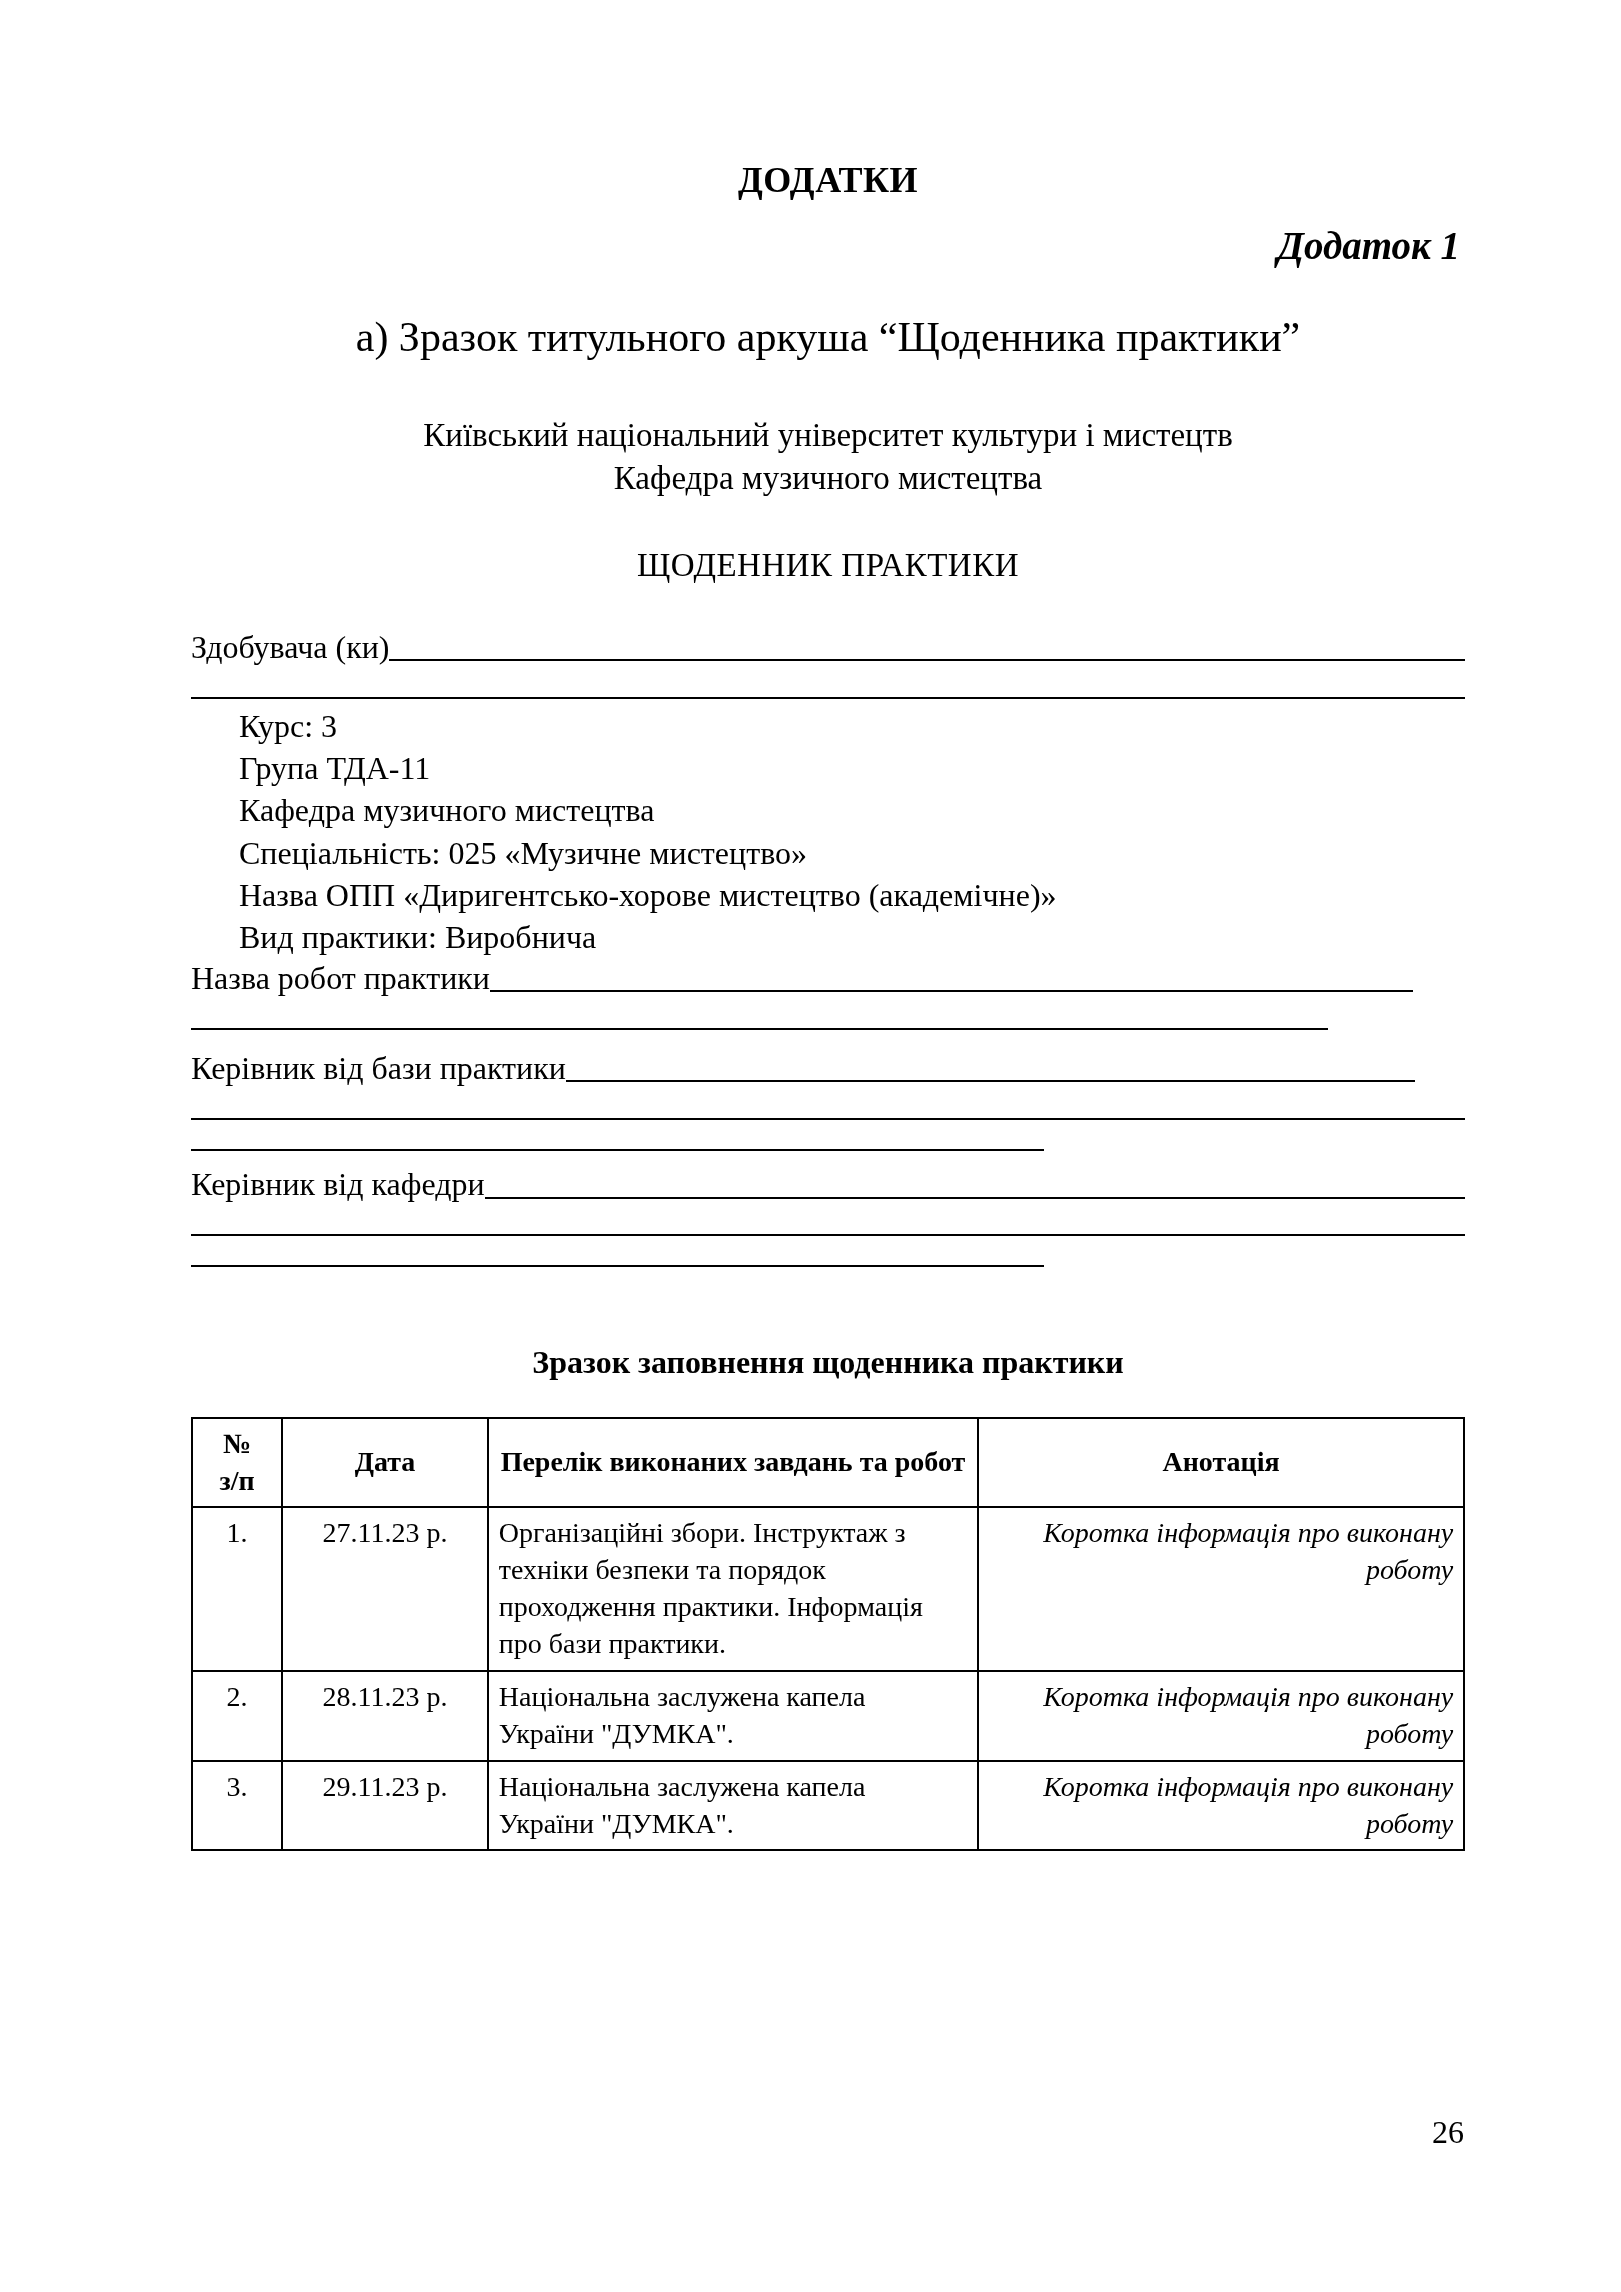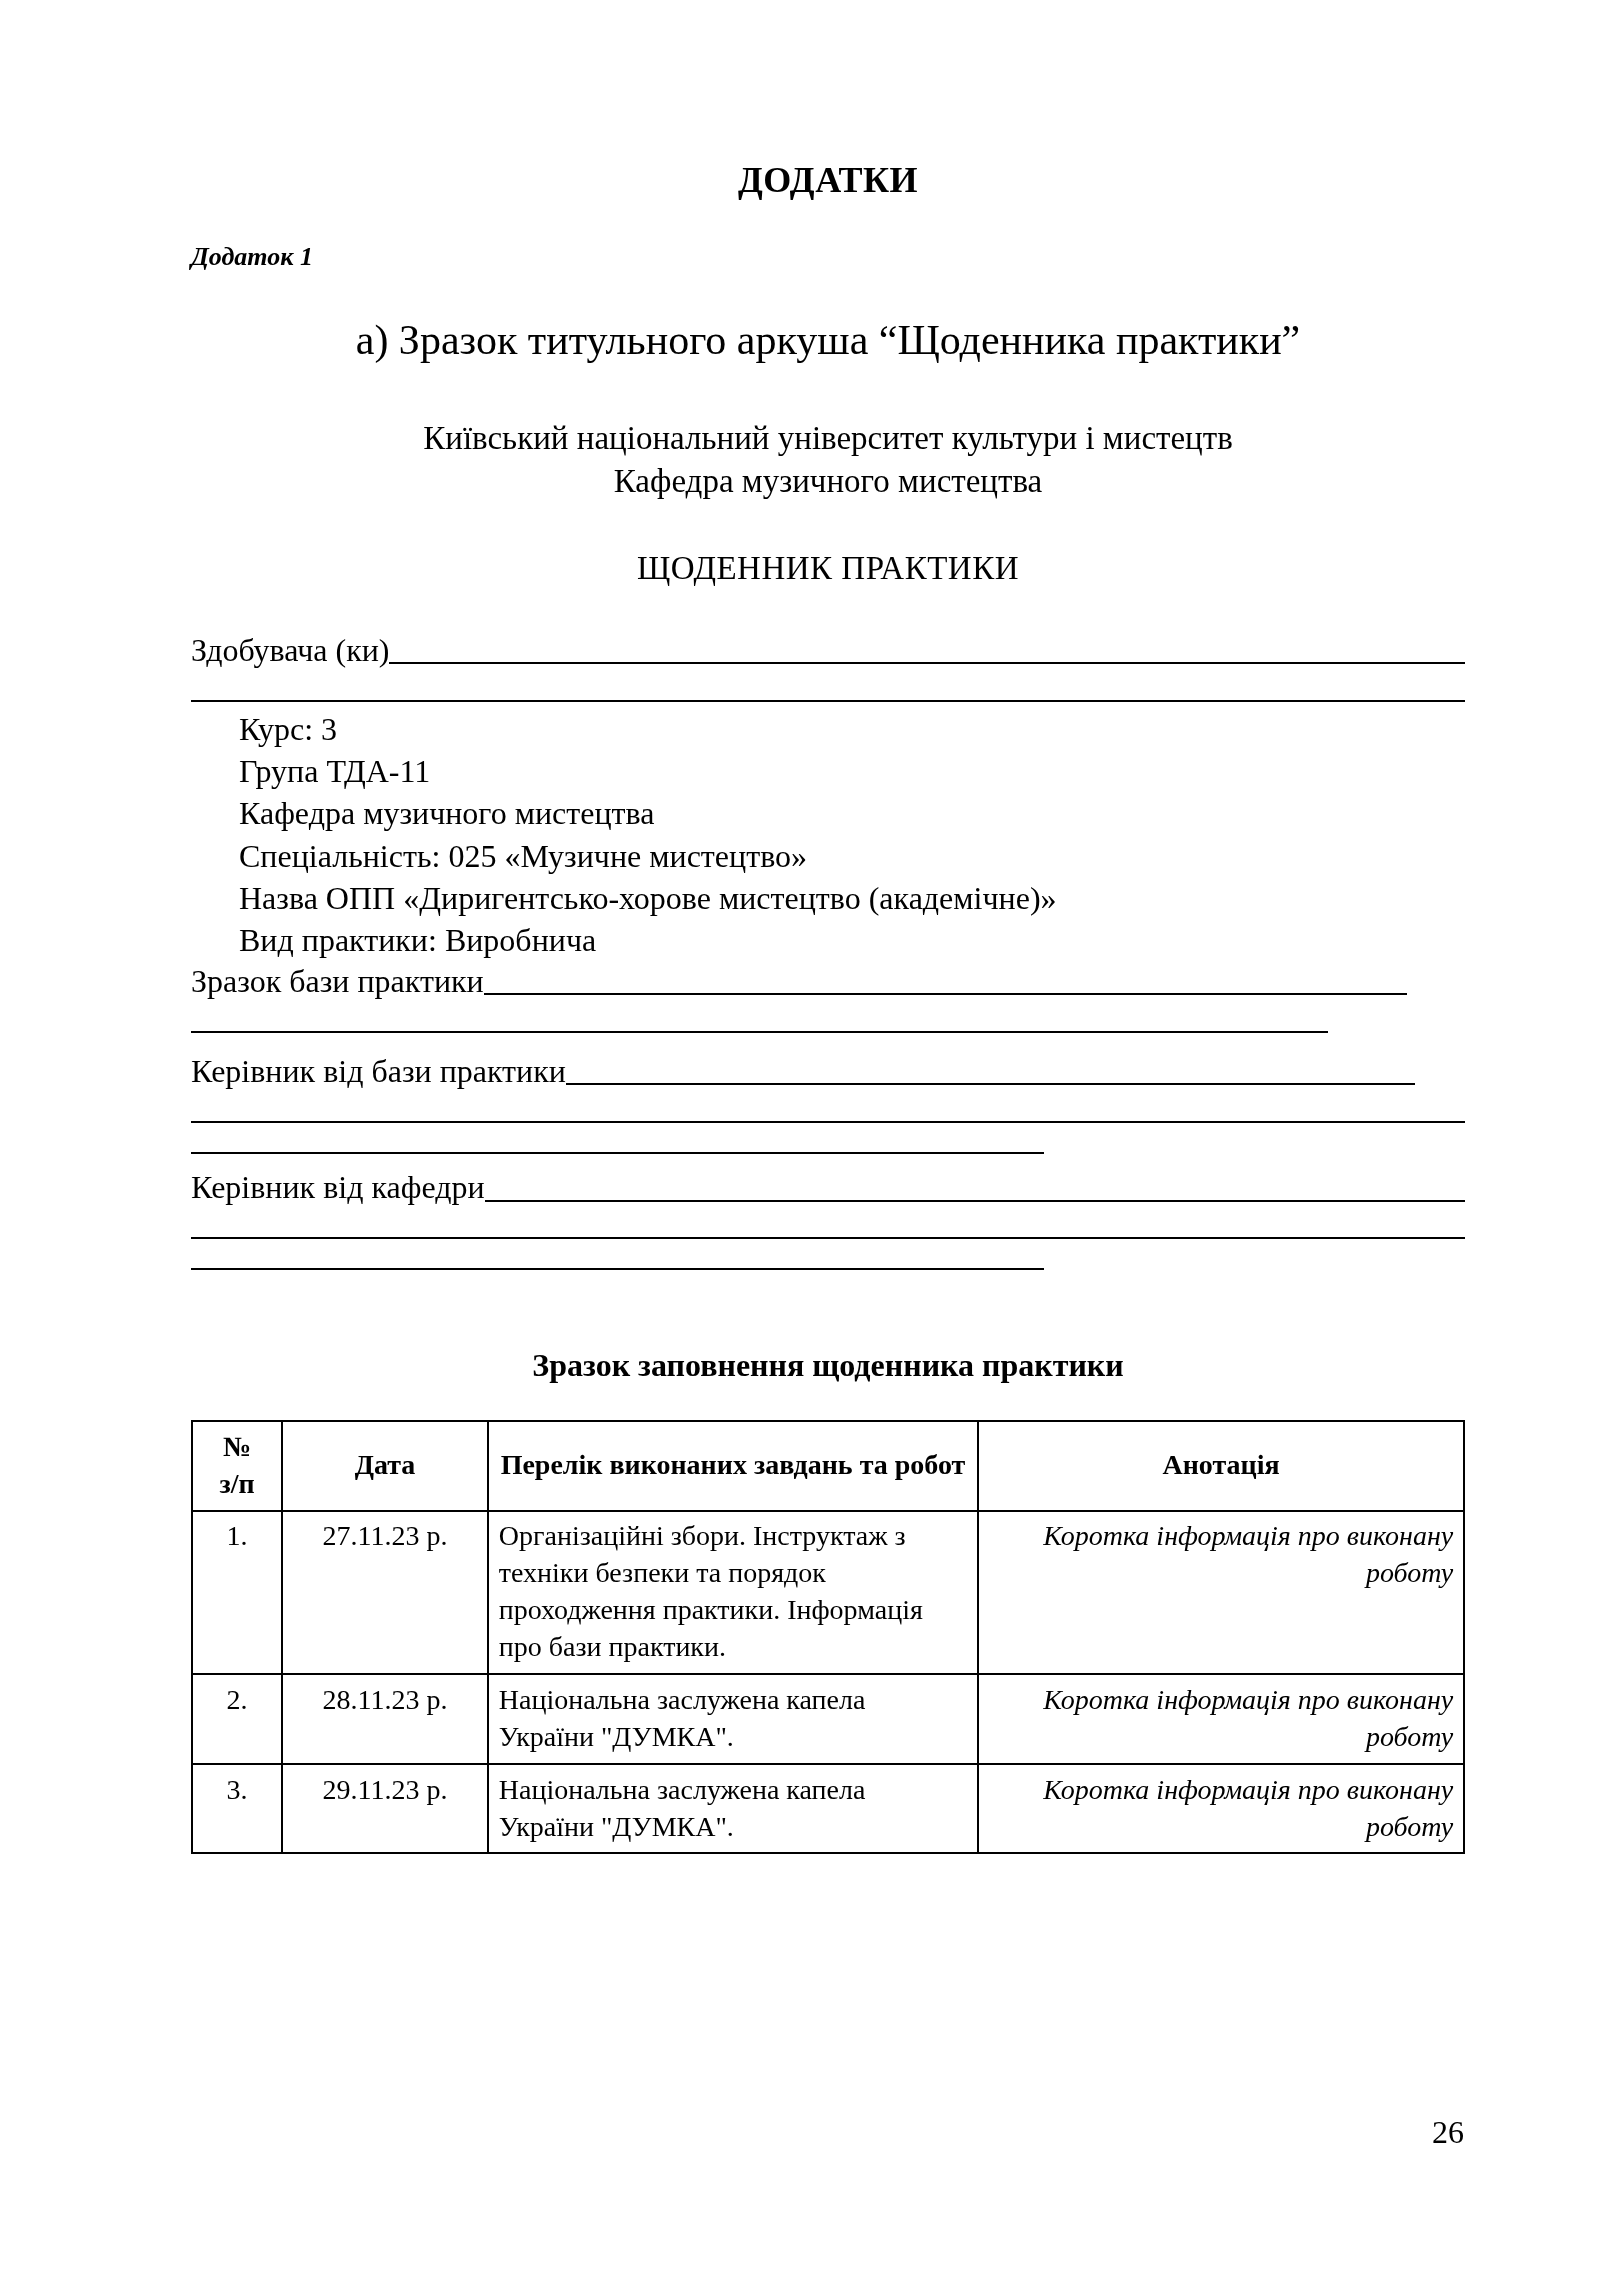--- a/index.html
+++ b/index.html
@@ -29,24 +29,25 @@
   
   .doc-title {
     text-align: center;
     font-weight: bold;
     font-size: 36px;
     letter-spacing: 0.5px;
     margin-top: 152px;
     line-height: 1.15;
   }
   .appendix-no {
+    text-align: right;
     font-weight: bold;
     font-style: italic;
-    font-size: 26px;
-    margin-top: 41px;
+    font-size: 39px;
+    margin-top: 23px;
     padding-right: 4.9px;
     line-height: 1.15;
   }
   .subtitle {
     text-align: center;
     font-size: 42px;
     margin-top: 43px;
     line-height: 1.2;
   }
   .org-block {
@@ -179,21 +180,21 @@
       <div class="info-lines">
         <div>Курс: 3</div>
         <div>Група ТДА-11</div>
         <div>Кафедра музичного мистецтва</div>
         <div>Спеціальність: 025 «Музичне мистецтво»</div>
         <div>Назва ОПП «Диригентсько-хорове мистецтво (академічне)»</div>
         <div>Вид практики: Виробнича</div>
       </div>
 
       <div class="field-row">
-        <span class="field-label">Зразок бази практики</span>
+        <span class="field-label">Назва робот практики</span>
         <span class="rule" style="max-width:923px;"></span>
       </div>
       <div class="rule-line rule-med"></div>
 
       <div class="gap-sm"></div>
 
       <div class="field-row">
         <span class="field-label">Керівник від бази практики</span>
         <span class="rule" style="max-width:849px;"></span>
       </div>

